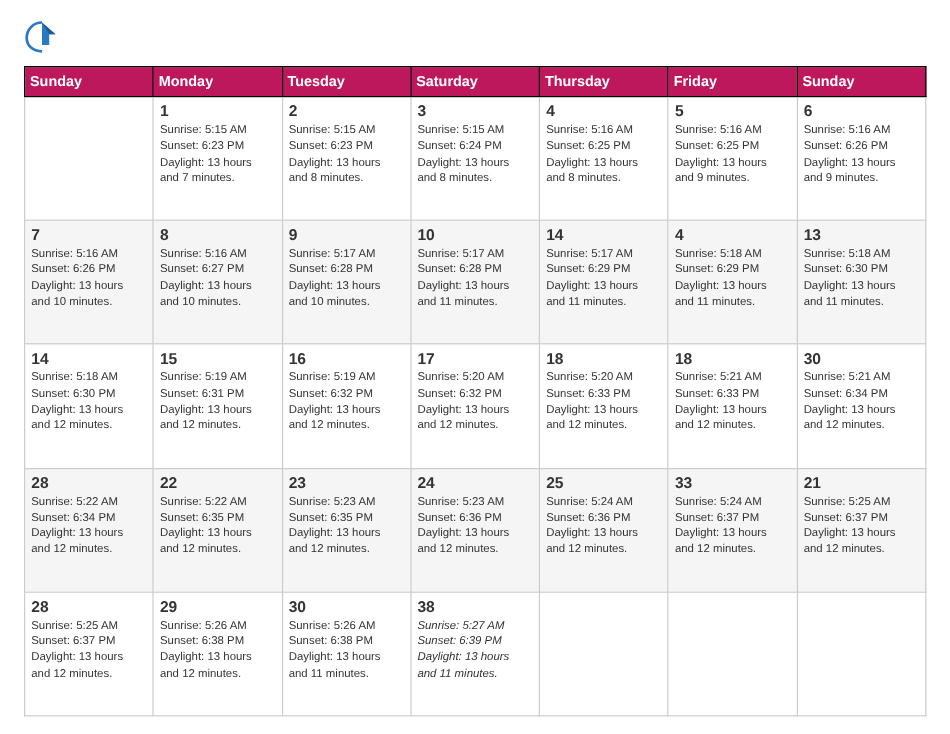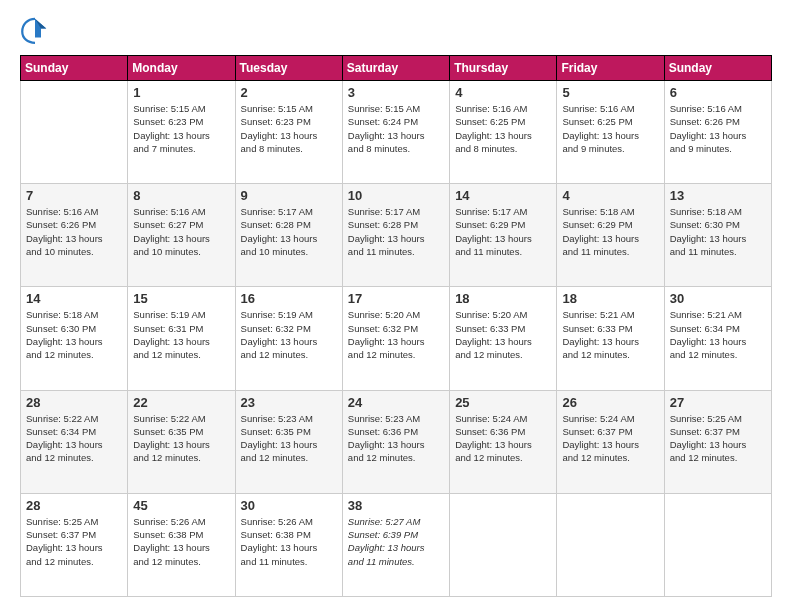--- a/index.html
+++ b/index.html
@@ -316,44 +316,44 @@
 and 12 minutes.</div>
           </td>
           <td>
             <span class="day-number">25</span>
             <div class="day-info" style="white-space: pre-line;">Sunrise: 5:24 AM
 Sunset: 6:36 PM
 Daylight: 13 hours
 and 12 minutes.</div>
           </td>
           <td>
-            <span class="day-number">26</span>
+            <span class="day-number">33</span>
             <div class="day-info" style="white-space: pre-line;">Sunrise: 5:24 AM
 Sunset: 6:37 PM
 Daylight: 13 hours
 and 12 minutes.</div>
           </td>
           <td>
-            <span class="day-number">27</span>
+            <span class="day-number">21</span>
             <div class="day-info" style="white-space: pre-line;">Sunrise: 5:25 AM
 Sunset: 6:37 PM
 Daylight: 13 hours
 and 12 minutes.</div>
           </td>
         </tr>
         <tr>
           <td>
             <span class="day-number">28</span>
             <div class="day-info" style="white-space: pre-line;">Sunrise: 5:25 AM
 Sunset: 6:37 PM
 Daylight: 13 hours
 and 12 minutes.</div>
           </td>
           <td>
-            <span class="day-number">45</span>
+            <span class="day-number">29</span>
             <div class="day-info" style="white-space: pre-line;">Sunrise: 5:26 AM
 Sunset: 6:38 PM
 Daylight: 13 hours
 and 12 minutes.</div>
           </td>
           <td>
             <span class="day-number">30</span>
             <div class="day-info" style="white-space: pre-line;">Sunrise: 5:26 AM
 Sunset: 6:38 PM
 Daylight: 13 hours

